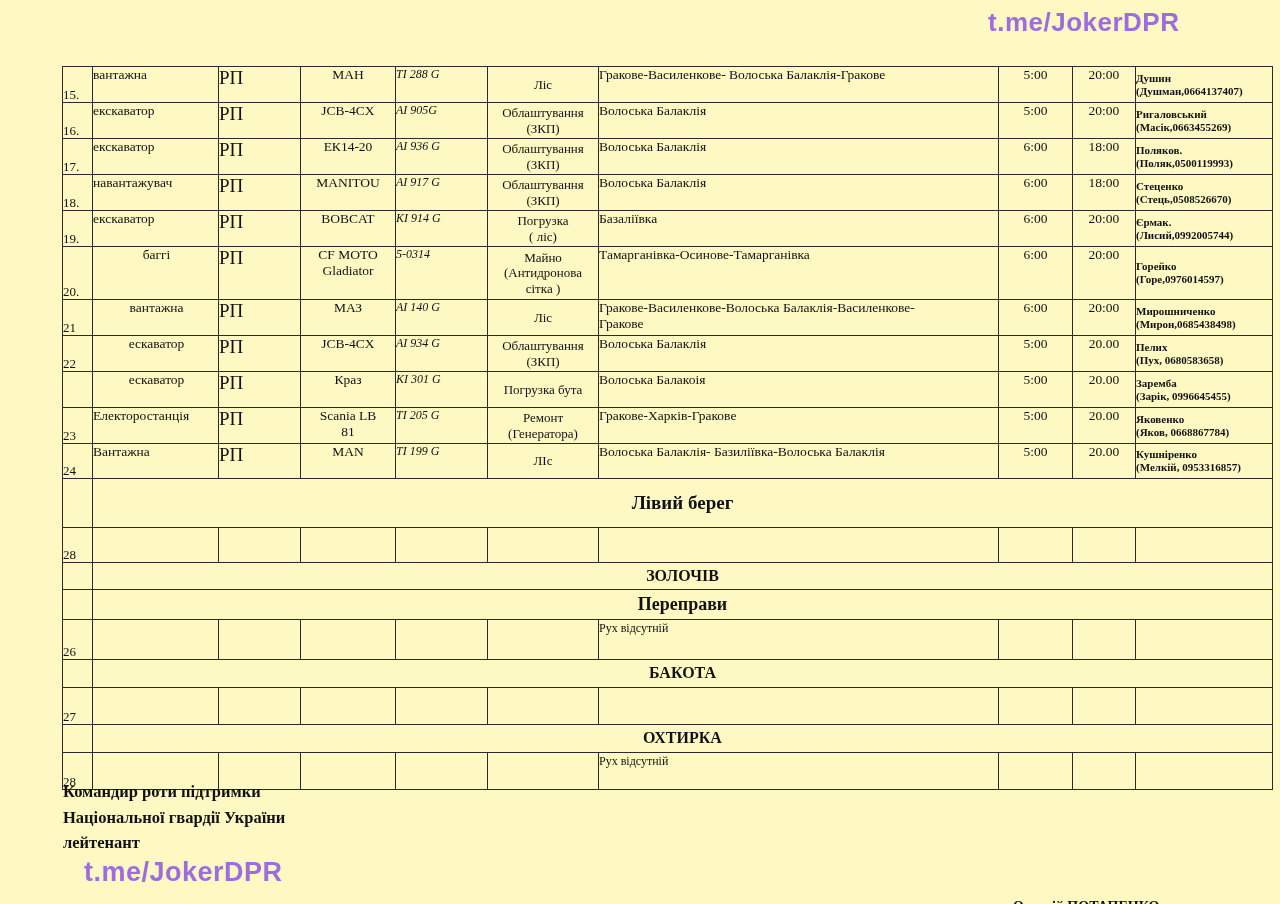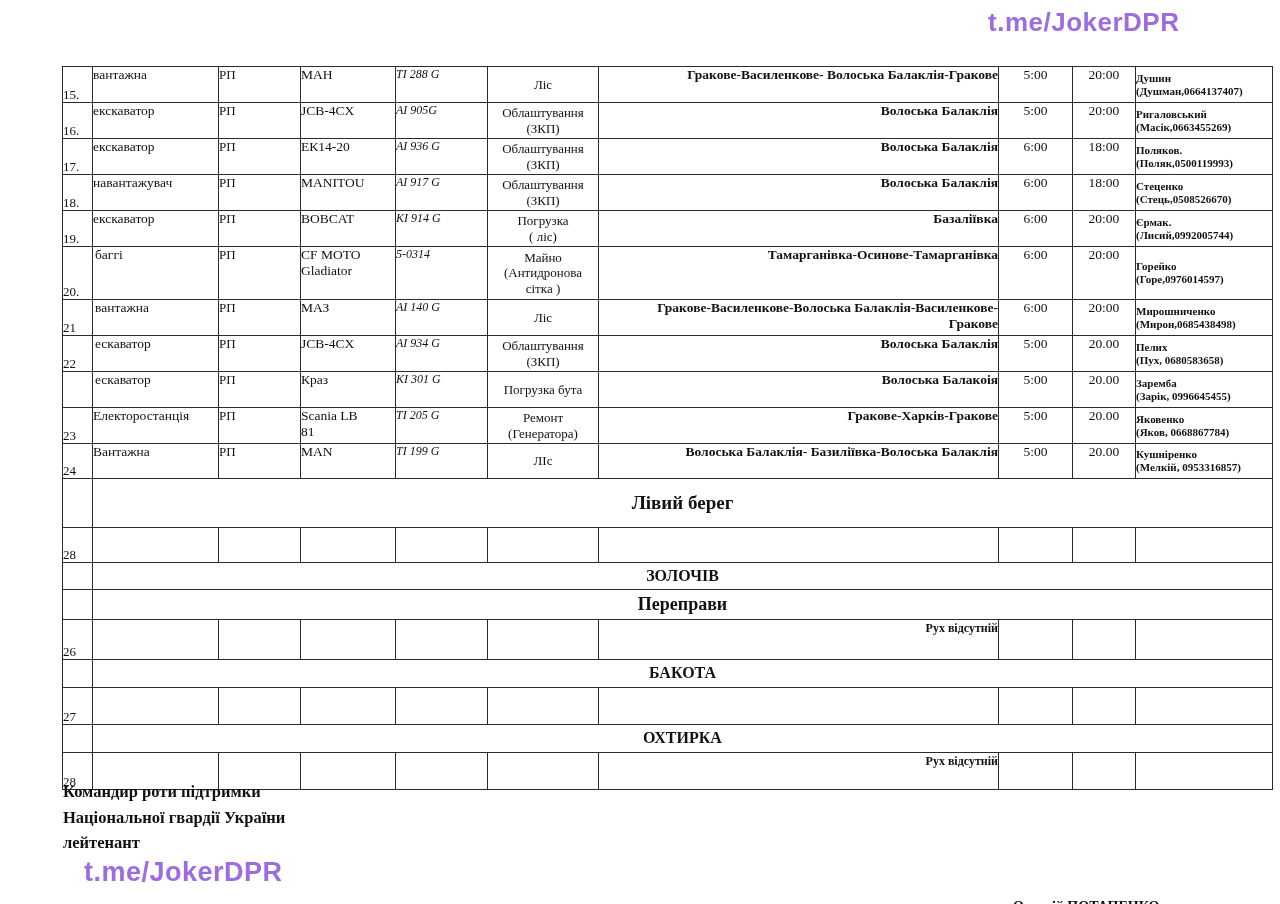--- a/index.html
+++ b/index.html
@@ -1,32 +1,32 @@
 <!DOCTYPE html>
 <html><head>
 <meta charset="utf-8">
 <style>
   html,body{margin:0;padding:0;background:#e8e8e8;}
-  .page{position:relative;width:1280px;height:904px;background:#ffffff;overflow:hidden;
+  .page{position:relative;width:1280px;height:904px;background:#fef9c3;overflow:hidden;
         font-family:"Liberation Serif","DejaVu Serif",serif;color:#111;}
   .wm{position:absolute;font-family:"Liberation Sans","DejaVu Sans",sans-serif;
       font-weight:bold;letter-spacing:0.5px;}
   .wm-top{top:7px;left:988px;font-size:26px;}
   .wm-bottom{top:857px;left:84px;font-size:27px;}
   table.sched{position:absolute;top:66px;left:62px;width:1210px;
               border-collapse:collapse;table-layout:fixed;}
   table.sched td{border:1.5px solid #2b2b2b;padding:0;line-height:1.18;overflow:hidden;}
   .c-num{vertical-align:bottom;text-align:left;padding:0 2px 2px 5px;font-size:13px;}
   .c-type{vertical-align:top;text-align:left;padding:2px 2px 0 8px;font-size:13.5px;}
-  .c-type.ctr{padding-left:2px;}
-  .c-rp{vertical-align:top;text-align:left;padding:2px 0 0 10px;font-size:13px;}
-  .c-model{vertical-align:top;text-align:left;padding:2px 2px 0 8px;font-size:13.5px;white-space:pre-line;margin-left:12px;}
+  .c-type.ctr{text-align:center;padding-left:2px;}
+  .c-rp{vertical-align:top;text-align:left;padding:2px 0 0 10px;font-size:19px;}
+  .c-model{vertical-align:top;text-align:center;padding:2px 2px 0 8px;font-size:13.5px;white-space:pre-line;margin-left:12px;}
   .c-plate{vertical-align:top;text-align:left;padding:2px 2px 0 8px;font-size:12px;font-style:italic;}
   .c-task{vertical-align:middle;text-align:center;font-size:13px;white-space:pre-line;padding:1px 2px;}
-  .c-route{vertical-align:top;text-align:right;font-size:13.5px;white-space:pre-line;padding:2px 4px 0;font-weight:bold;}
+  .c-route{vertical-align:top;text-align:left;font-size:13.5px;white-space:pre-line;padding:2px 4px 0;}
   .c-route.note{font-size:12px;padding-top:1px;}
   .c-time{vertical-align:top;text-align:center;font-size:13.5px;padding:2px 0 0;}
   .c-name{vertical-align:middle;font-size:11px;font-weight:bold;line-height:1.3;padding:0 2px;}
   .c-section{text-align:center;font-weight:bold;vertical-align:middle;}
   .c-section.xl{font-size:19px;}
   .c-section.lg{font-size:18px;}
   .c-section.md{font-size:16px;}
   .footer{position:absolute;left:63px;top:779px;font-weight:bold;font-size:16.5px;line-height:25.5px;}
   .signature{position:absolute;left:1013px;top:899px;font-weight:bold;font-size:14px;}
 </style>

